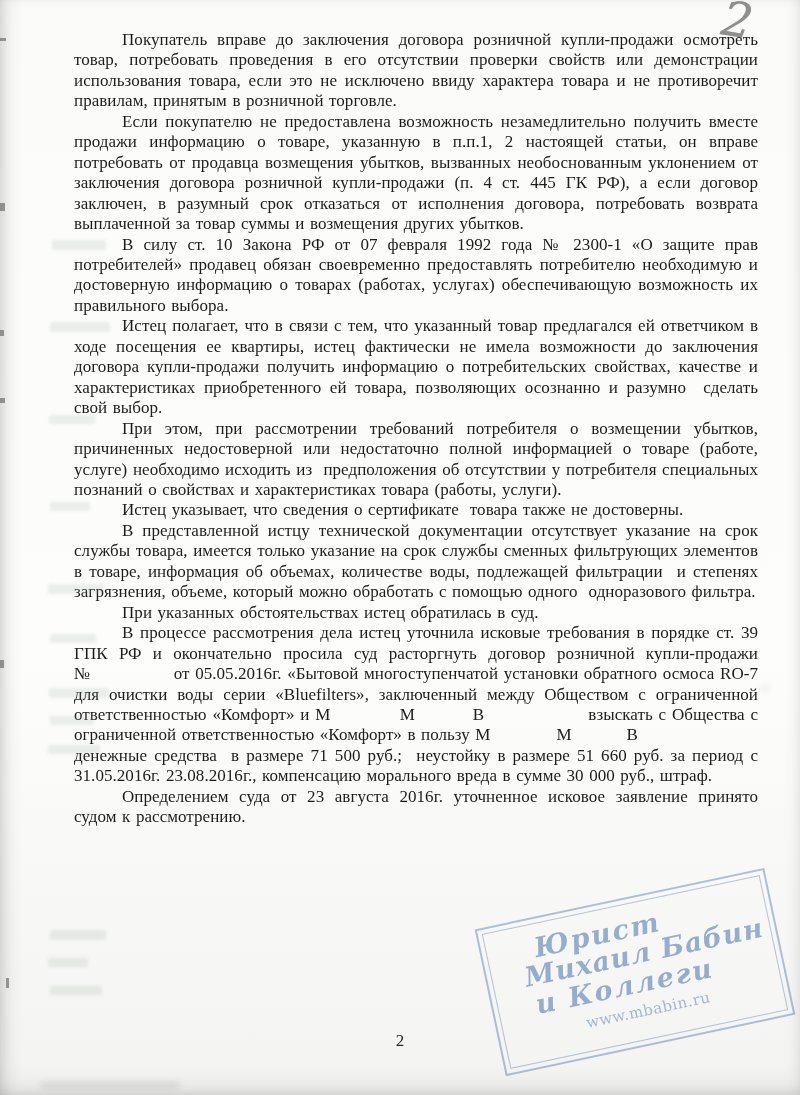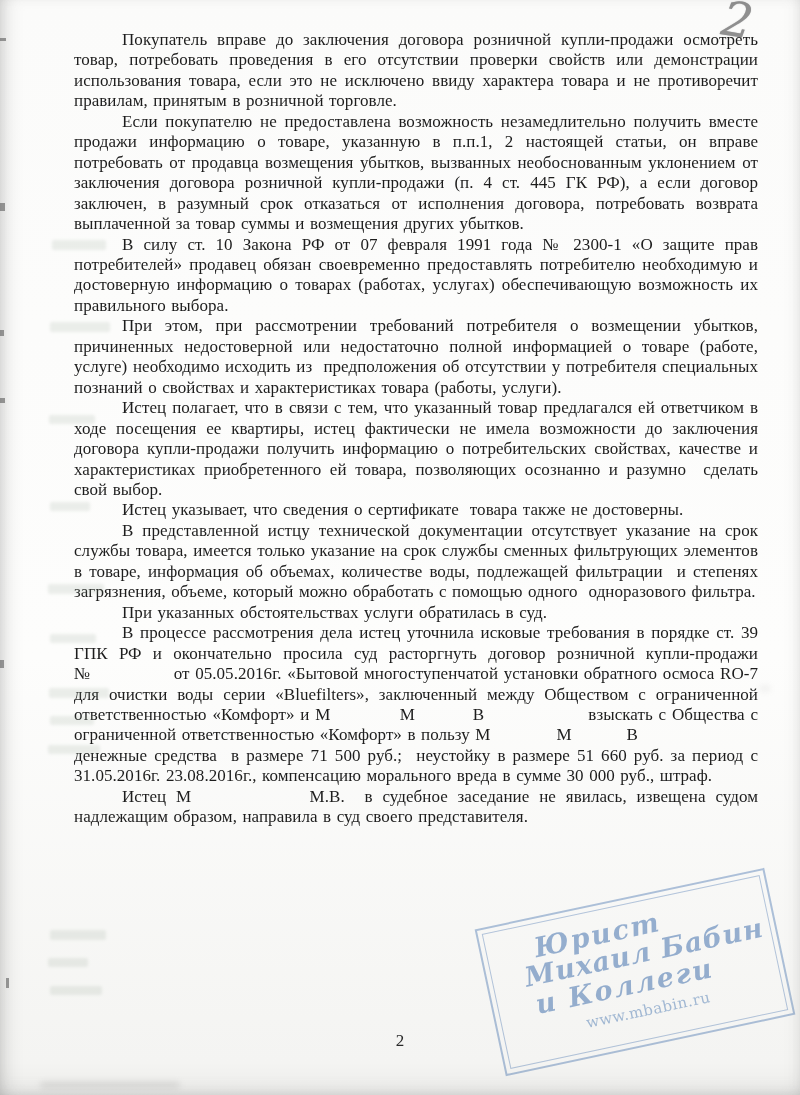--- a/index.html
+++ b/index.html
@@ -63,28 +63,28 @@
 </head>
 <body>
 
 <div class="page">
 
   <div class="handwritten-num">2</div>
 
   <div class="textblock">
     <p>Покупатель вправе до заключения договора розничной купли-продажи осмотреть товар, потребовать проведения в его отсутствии проверки свойств или демонстрации использования товара, если это не исключено ввиду характера товара и не противоречит правилам, принятым в розничной торговле.</p>
     <p>Если покупателю не предоставлена возможность незамедлительно получить вместе продажи информацию о товаре, указанную в п.п.1, 2 настоящей статьи, он вправе потребовать от продавца возмещения убытков, вызванных необоснованным уклонением от заключения договора розничной купли-продажи (п. 4 ст. 445 ГК РФ), а если договор заключен, в разумный срок отказаться от исполнения договора, потребовать возврата выплаченной за товар суммы и возмещения других убытков.</p>
-    <p>В силу ст. 10 Закона РФ от 07 февраля 1991 года № 2300-1 «О защите прав потребителей» продавец обязан своевременно предоставлять потребителю необходимую и достоверную информацию о товарах (работах, услугах) обеспечивающую возможность их правильного выбора.</p>
+    <p>В силу ст. 10 Закона РФ от 07 февраля 1992 года № 2300-1 «О защите прав потребителей» продавец обязан своевременно предоставлять потребителю необходимую и достоверную информацию о товарах (работах, услугах) обеспечивающую возможность их правильного выбора.</p>
+    <p>Истец полагает, что в связи с тем, что указанный товар предлагался ей ответчиком в ходе посещения ее квартиры, истец фактически не имела возможности до заключения договора купли-продажи получить информацию о потребительских свойствах, качестве и характеристиках приобретенного ей товара, позволяющих осознанно и разумно &nbsp;сделать свой выбор.</p>
     <p>При этом, при рассмотрении требований потребителя о возмещении убытков, причиненных недостоверной или недостаточно полной информацией о товаре (работе, услуге) необходимо исходить из &nbsp;предположения об отсутствии у потребителя специальных познаний о свойствах и характеристиках товара (работы, услуги).</p>
-    <p>Истец полагает, что в связи с тем, что указанный товар предлагался ей ответчиком в ходе посещения ее квартиры, истец фактически не имела возможности до заключения договора купли-продажи получить информацию о потребительских свойствах, качестве и характеристиках приобретенного ей товара, позволяющих осознанно и разумно &nbsp;сделать свой выбор.</p>
     <p>Истец указывает, что сведения о сертификате &nbsp;товара также не достоверны.</p>
     <p>В представленной истцу технической документации отсутствует указание на срок службы товара, имеется только указание на срок службы сменных фильтрующих элементов в товаре, информация об объемах, количестве воды, подлежащей фильтрации &nbsp;и степенях загрязнения, объеме, который можно обработать с помощью одного &nbsp;одноразового фильтра.</p>
-    <p>При указанных обстоятельствах услуги обратилась в суд.</p>
+    <p>При указанных обстоятельствах истец обратилась в суд.</p>
     <p><span>В процессе рассмотрения дела истец уточнила исковые требования в порядке ст. 39 ГПК РФ и окончательно просила суд расторгнуть договор розничной купли-продажи №&nbsp;&nbsp;&nbsp;&nbsp;&nbsp;&nbsp;&nbsp;&nbsp;&nbsp;&nbsp;&nbsp;&nbsp;&nbsp;&nbsp;&nbsp;от 05.05.2016г. «Бытовой многоступенчатой установки обратного осмоса RO-7 для очистки воды серии «Bluefilters», заключенный между Обществом с ограниченной ответственностью «Комфорт» и М&nbsp;&nbsp;&nbsp;&nbsp;&nbsp;&nbsp;&nbsp;&nbsp;&nbsp;&nbsp;&nbsp;&nbsp;М&nbsp;&nbsp;&nbsp;&nbsp;&nbsp;&nbsp;&nbsp;&nbsp;&nbsp;&nbsp;В&nbsp;&nbsp;&nbsp;&nbsp;&nbsp;&nbsp;&nbsp;&nbsp;&nbsp;&nbsp;&nbsp;&nbsp;&nbsp;&nbsp;&nbsp;&nbsp;&nbsp;&nbsp;взыскать с Общества с ограниченной ответственностью «Комфорт» в пользу М&nbsp;&nbsp;&nbsp;&nbsp;&nbsp;&nbsp;&nbsp;&nbsp;&nbsp;&nbsp;&nbsp;&nbsp;М&nbsp;&nbsp;&nbsp;&nbsp;&nbsp;&nbsp;&nbsp;&nbsp;&nbsp;&nbsp;В</span><br><span>денежные средства &nbsp;в размере 71 500 руб.; &nbsp;неустойку в размере 51 660 руб. за период с 31.05.2016г. 23.08.2016г., компенсацию морального вреда в сумме 30 000 руб., штраф.</span></p>
-    <p>Истец М&nbsp;&nbsp;&nbsp;&nbsp;&nbsp;&nbsp;&nbsp;&nbsp;&nbsp;&nbsp;&nbsp;&nbsp;М.В. &nbsp;в судебное заседание не явилась, извещена судом надлежащим образом, направила в суд своего представителя.</p>
+    <p>Определением суда от 23 августа 2016г. уточненное исковое заявление принято судом к рассмотрению.</p>
   </div>
 
   <div class="stamp">
     <div class="stamp-border-outer"></div>
     <div class="stamp-border-inner"></div>
     <div class="stamp-text">
       <div class="stamp-l1">Юрист</div>
       <div class="stamp-l2">Михаил Бабин</div>
       <div class="stamp-l3">и Коллеги</div>
       <div class="stamp-url">www.mbabin.ru</div>

